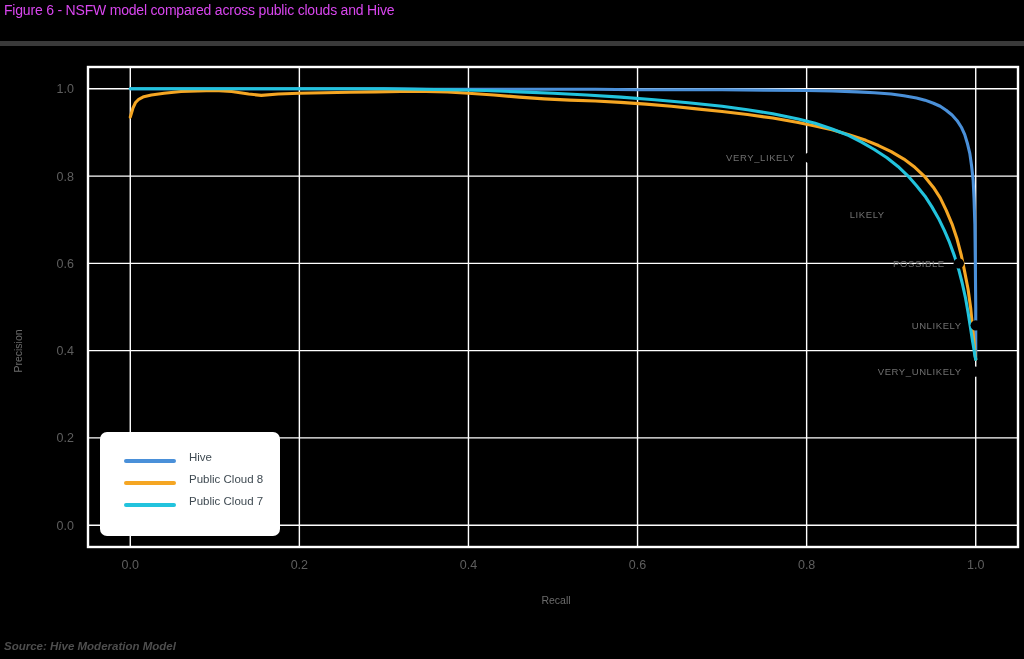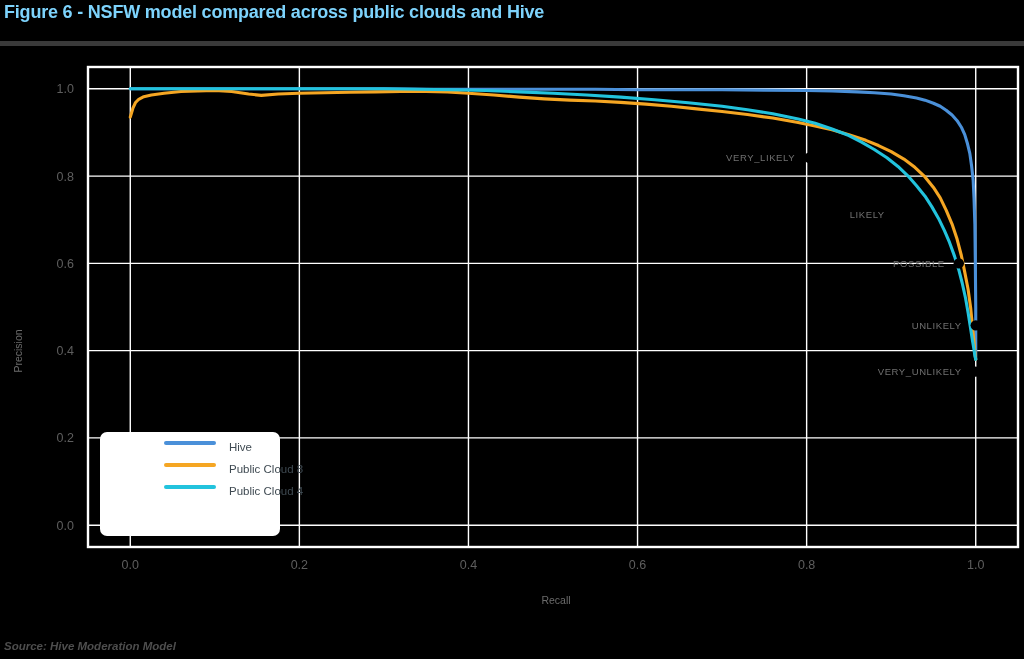--- a/index.html
+++ b/index.html
@@ -14,24 +14,24 @@
     overflow: hidden;
     font-family: "Liberation Sans", sans-serif;
     color: #6a6a6a;
   }
 
   
   #figure-title {
     position: absolute;
     left: 4px;
     top: 2px;
-    font-size: 18px;
-    font-weight: bold;
+    font-size: 14px;
+    font-weight: normal;
     letter-spacing: -0.2px;
-    color: #7dd3fc;
+    color: #d946ef;
     white-space: nowrap;
   }
   #title-divider {
     position: absolute;
     left: 0;
     top: 41px;
     width: 1024px;
     height: 5px;
     background: #3a3a3a;
   }
@@ -89,24 +89,23 @@
     top: 386px;
     width: 180px;
     height: 104px;
     background: #ffffff;
     border-radius: 7px;
     box-sizing: border-box;
     padding: 9px 0 0 0;
   }
   .legend-row {
     display: flex;
-    align-items: flex-start;
+    align-items: flex-end;
     height: 22px;
-    padding-left: 16px;
-    margin-left: 48px;
+    padding-left: 24px;
   }
   .legend-swatch {
     width: 52px;
     height: 4px;
     border-radius: 2px;
     flex: 0 0 auto;
   }
   .legend-swatch.dot-swatch {
     background: none;
     height: 22px;
@@ -204,18 +203,18 @@
     <div class="legend-row">
       <span class="legend-swatch" style="background: rgb(74, 144, 217);"></span>
       <span class="legend-label">Hive</span>
     </div>
     <div class="legend-row">
       <span class="legend-swatch" style="background: rgb(245, 166, 35);"></span>
       <span class="legend-label">Public Cloud 8</span>
     </div>
     <div class="legend-row">
       <span class="legend-swatch" style="background: rgb(34, 195, 221);"></span>
-      <span class="legend-label">Public Cloud 4</span>
+      <span class="legend-label">Public Cloud 7</span>
     </div>
   </div>
 </div>
 
 <div id="source-note">Source: Hive Moderation Model</div>
 
 </body></html>

